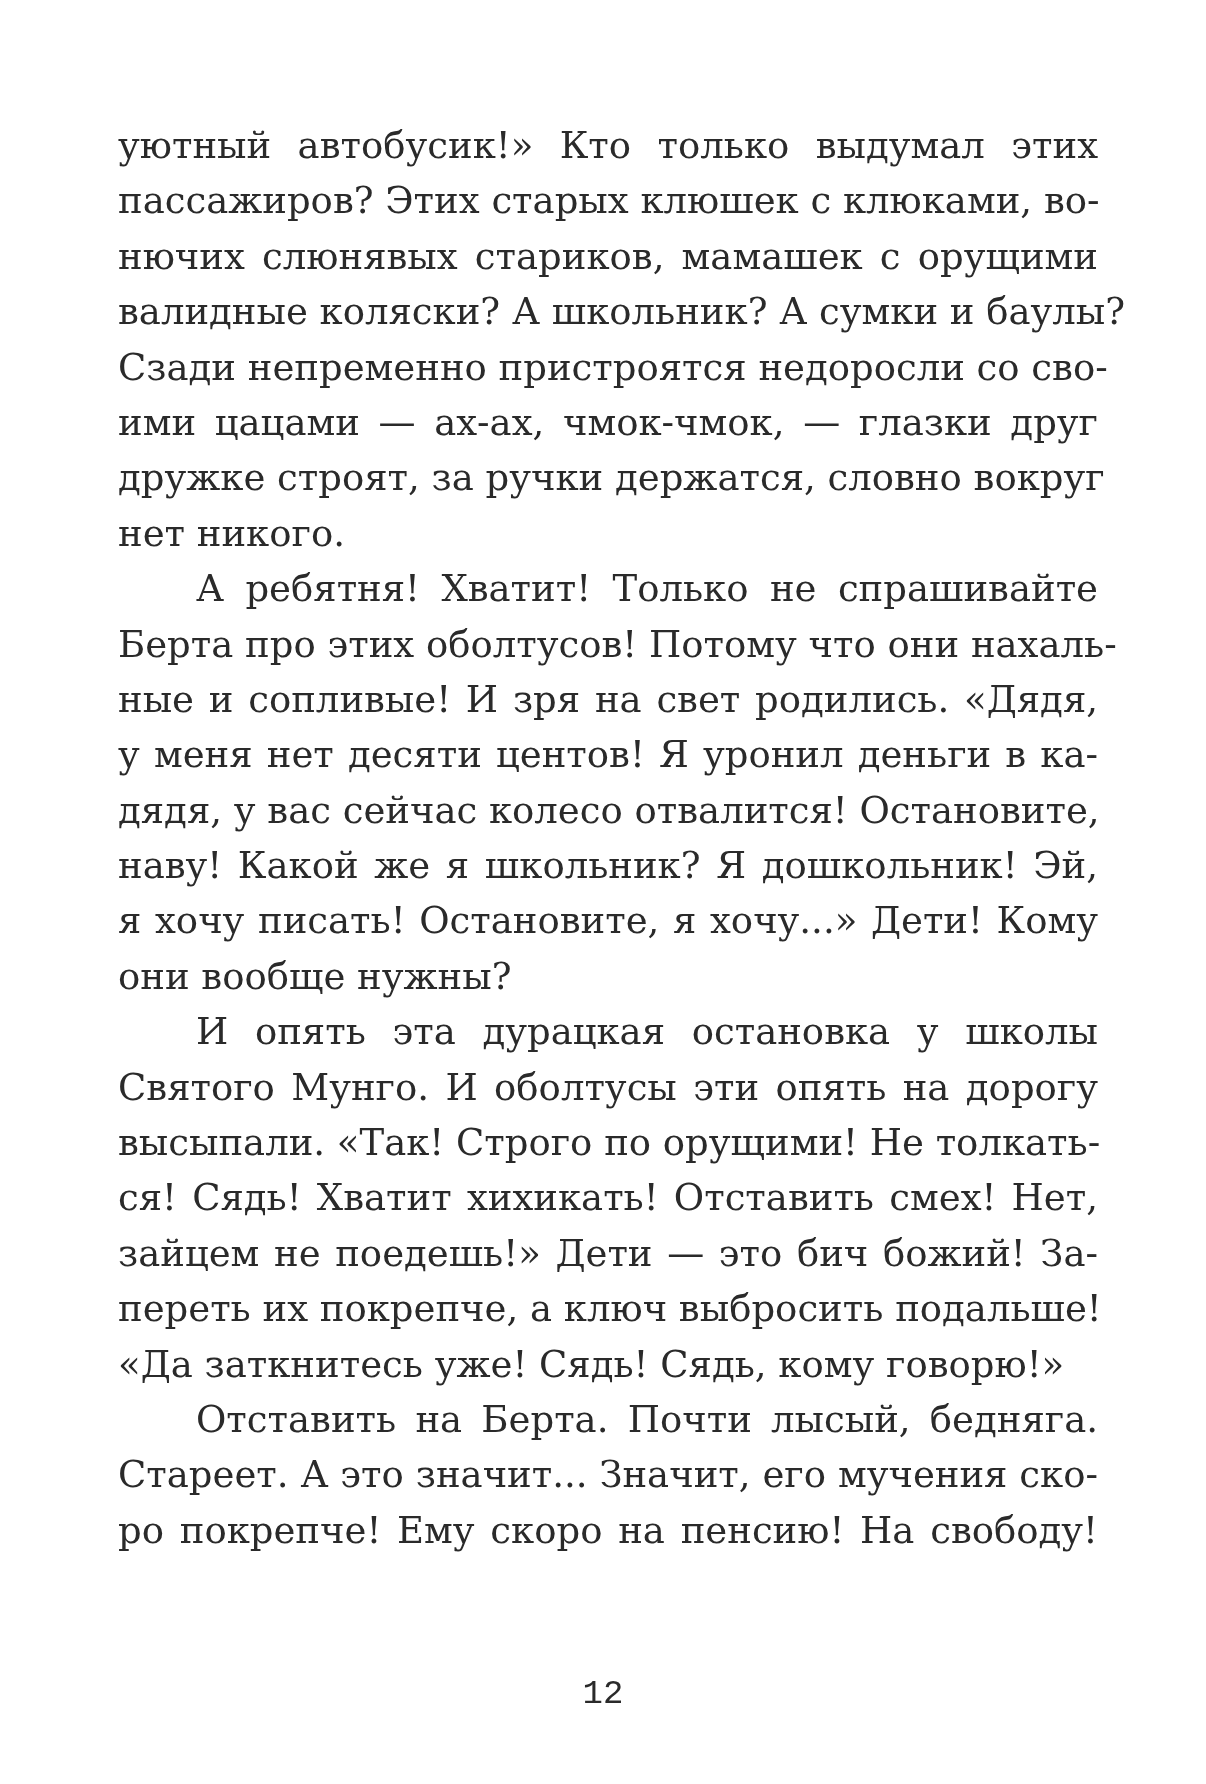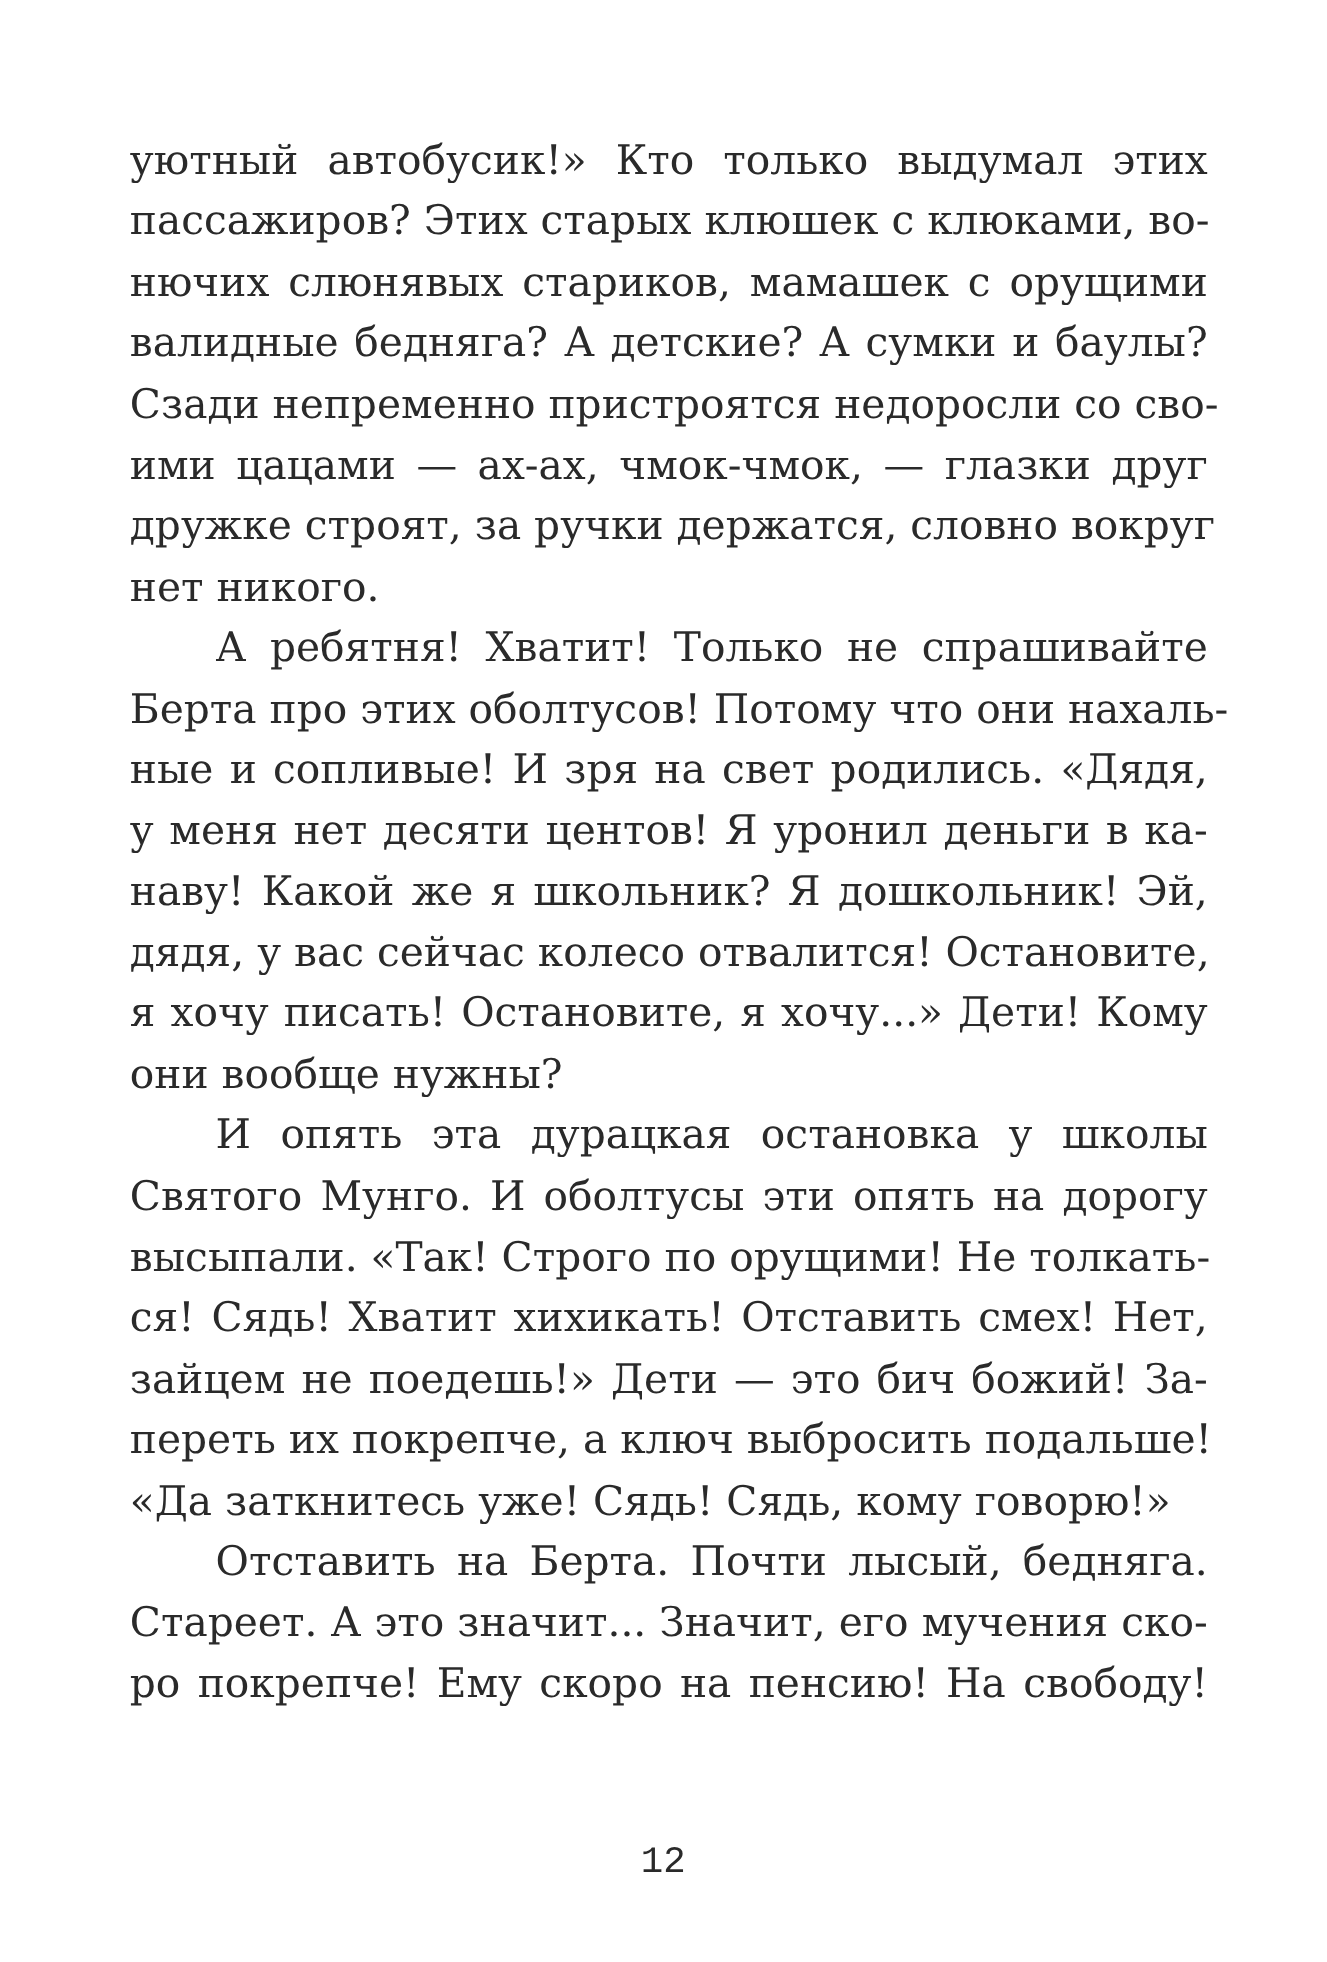--- a/index.html
+++ b/index.html
@@ -26,31 +26,31 @@
   }
 </style>
 </head>
 <body>
 
 <div class="page">
   <div class="text-block" id="text-block">
       <span class="line">уютный автобусик!» Кто только выдумал этих</span>
       <span class="line">пассажиров? Этих старых клюшек с клюками, во-</span>
       <span class="line">нючих слюнявых стариков, мамашек с орущими</span>
-      <span class="line">валидные бедняга? А детские? А сумки и баулы?</span>
+      <span class="line">валидные коляски? А школьник? А сумки и баулы?</span>
       <span class="line">Сзади непременно пристроятся недоросли со сво-</span>
       <span class="line">ими цацами — ах-ах, чмок-чмок, — глазки друг</span>
       <span class="line">дружке строят, за ручки держатся, словно вокруг</span>
       <span class="line last">нет никого.</span>
       <span class="line indent">А ребятня! Хватит! Только не спрашивайте</span>
       <span class="line">Берта про этих оболтусов! Потому что они нахаль-</span>
       <span class="line">ные и сопливые! И зря на свет родились. «Дядя,</span>
       <span class="line">у меня нет десяти центов! Я уронил деньги в ка-</span>
+      <span class="line">дядя, у вас сейчас колесо отвалится! Остановите,</span>
       <span class="line">наву! Какой же я школьник? Я дошкольник! Эй,</span>
-      <span class="line">дядя, у вас сейчас колесо отвалится! Остановите,</span>
       <span class="line">я хочу писать! Остановите, я хочу...» Дети! Кому</span>
       <span class="line last">они вообще нужны?</span>
       <span class="line indent">И опять эта дурацкая остановка у школы</span>
       <span class="line">Святого Мунго. И оболтусы эти опять на дорогу</span>
       <span class="line">высыпали. «Так! Строго по орущими! Не толкать-</span>
       <span class="line">ся! Сядь! Хватит хихикать! Отставить смех! Нет,</span>
       <span class="line">зайцем не поедешь!» Дети — это бич божий! За-</span>
       <span class="line">переть их покрепче, а ключ выбросить подальше!</span>
       <span class="line last">«Да заткнитесь уже! Сядь! Сядь, кому говорю!»</span>
       <span class="line indent">Отставить на Берта. Почти лысый, бедняга.</span>

